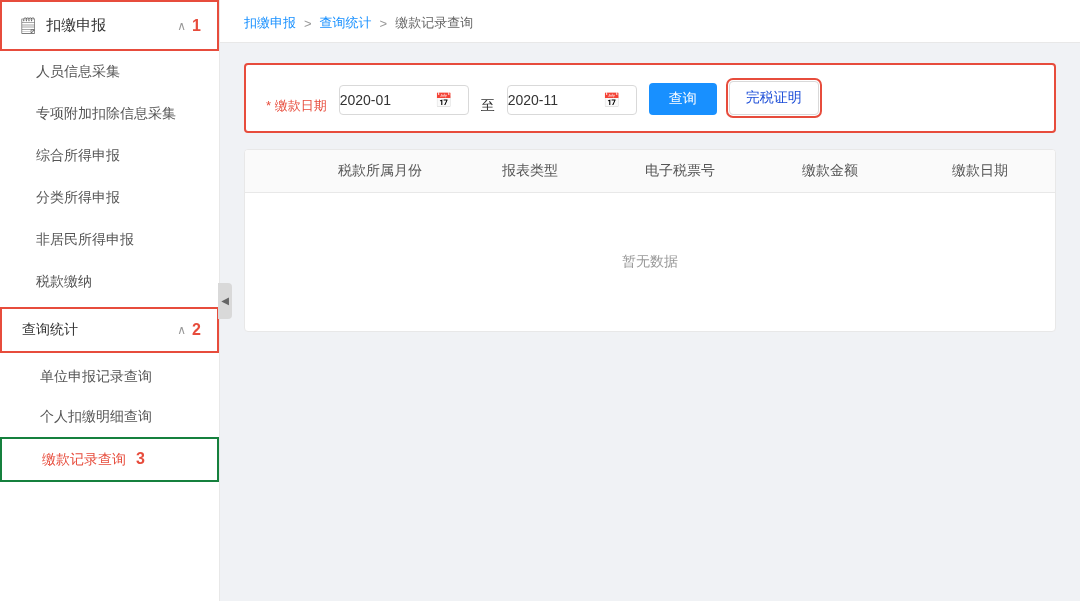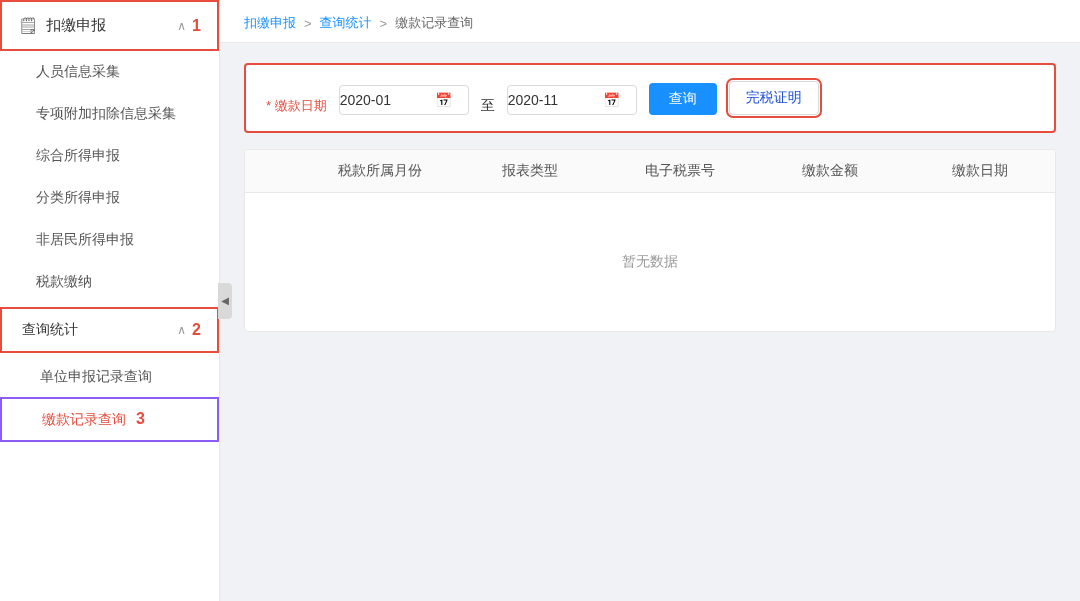--- a/index.html
+++ b/index.html
@@ -79,21 +79,21 @@
 
     .sidebar-sub-item {
       padding: 11px 20px 11px 40px;
       cursor: pointer;
       color: #555;
       font-size: 14px;
     }
 
     .sidebar-sub-item.active {
       color: #e74c3c;
-      border: 2px solid #8b5cf6;
+      border: 2px solid #15803d;
       background: #fff;
     }
 
     
     .collapse-btn {
       position: absolute;
       left: 218px;
       top: 50%;
       transform: translateY(-50%);
       width: 14px;
@@ -300,20 +300,23 @@
     </div>
 
     <div class="sidebar-section-header">
       <span class="sidebar-section-header-label">查询统计</span>
       <span class="sidebar-section-header-arrow">∧</span>
       <span class="badge-num">2</span>
     </div>
 
     <div class="sidebar-sub-item">
       <span>单位申报记录查询</span>
+    </div>
+    <div class="sidebar-sub-item">
+      <span>个人扣缴明细查询</span>
     </div>
     <div class="sidebar-sub-item active">
       <span>缴款记录查询</span>
       <span class="badge-num">3</span>
     </div>
   </div>
 
   <div class="collapse-btn">
     <span>◀</span>
   </div>

